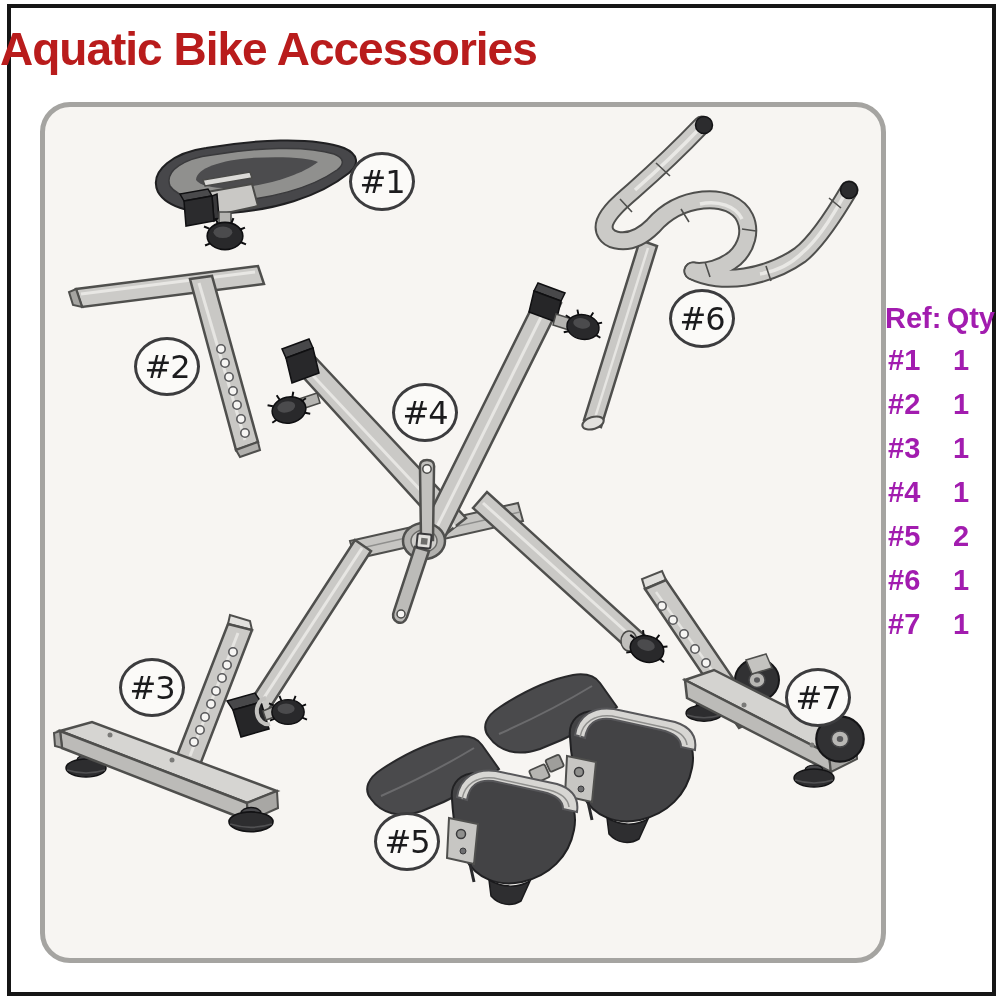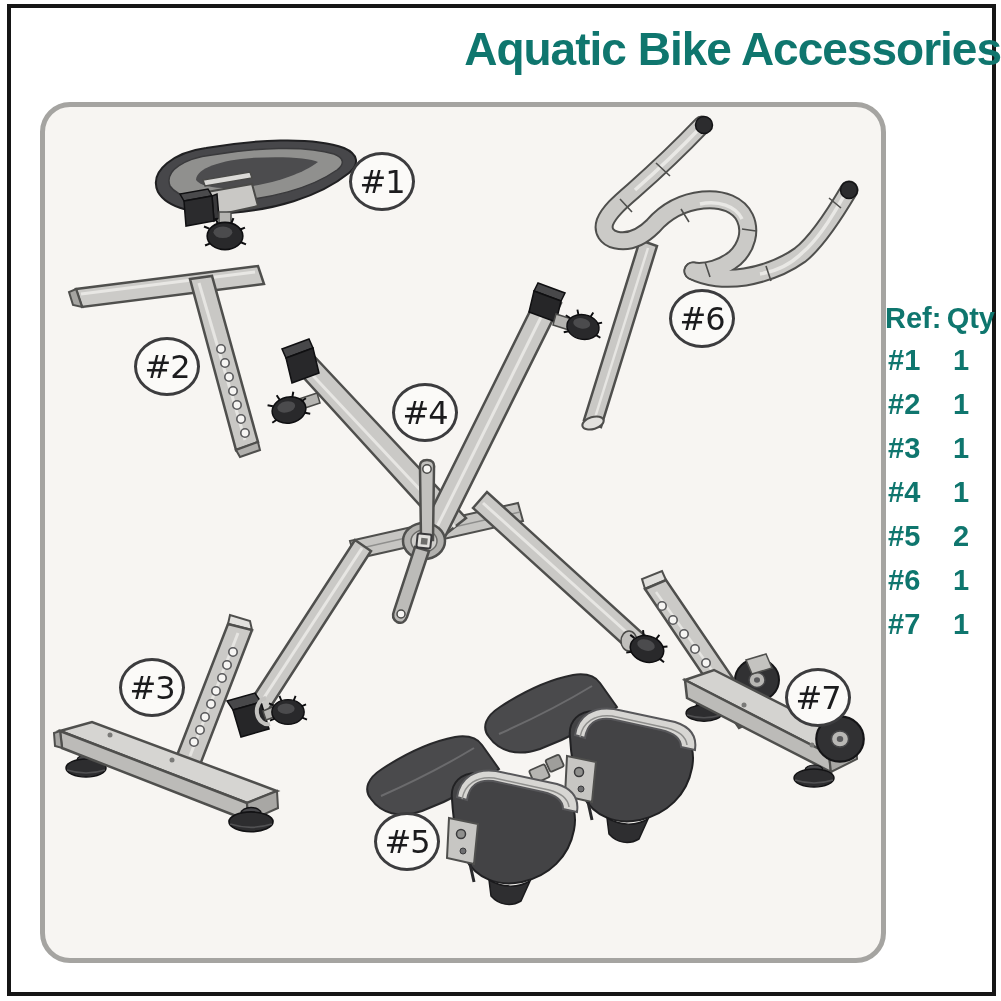--- a/index.html
+++ b/index.html
@@ -5,38 +5,38 @@
   html,body{margin:0;padding:0;}
   body{
     width:1001px;height:1001px;position:relative;overflow:hidden;
     background:#ffffff;font-family:"Liberation Sans",sans-serif;
   }
   .page-frame{
     position:absolute;left:7px;top:4px;right:5px;bottom:5px;
     border:4px solid #161616;background:#ffffff;
   }
   .page-title{
-    position:absolute;top:22px;left:0;right:0;text-align:right;
-    font-size:46px;font-weight:bold;color:#0f766e;letter-spacing:-1px;
+    position:absolute;top:22px;left:0;right:0;text-align:left;
+    font-size:46px;font-weight:bold;color:#b91c1c;letter-spacing:-1px;
     font-family:"Liberation Sans",sans-serif;
   }
   .diagram-panel{
     position:absolute;left:40px;top:102px;width:836px;height:851px;
     border:5px solid #a5a4a1;border-radius:30px;background:#f7f5f2;
   }
   .diagram-svg{position:absolute;left:0;top:0;width:1001px;height:1001px;}
   .part-label{
     position:absolute;width:60px;height:53px;border:3px solid #3c3c3e;
     border-radius:50%;background:#fbfaf8;display:flex;align-items:center;
     justify-content:center;font-family:"DejaVu Sans",sans-serif;
     font-size:32px;color:#1c1c1e;letter-spacing:-1px;line-height:1;
   }
   .ref-table{
     position:absolute;left:884px;top:300px;width:112px;
-    font-family:"Liberation Sans",sans-serif;color:#0f766e;
+    font-family:"Liberation Sans",sans-serif;color:#a21caf;
   }
   .ref-table .hdr{
     display:flex;justify-content:space-between;font-weight:bold;
     font-size:29px;line-height:36px;padding:0 1px;
   }
   .ref-table .rows{display:flex;flex-direction:column;gap:13px;margin-top:9px;
     padding-left:4px;padding-right:14px;}
   .ref-table .row{display:flex;justify-content:space-between;font-weight:bold;
     font-size:29px;line-height:31px;}
   .ref-table .qty{width:42px;text-align:center;}

